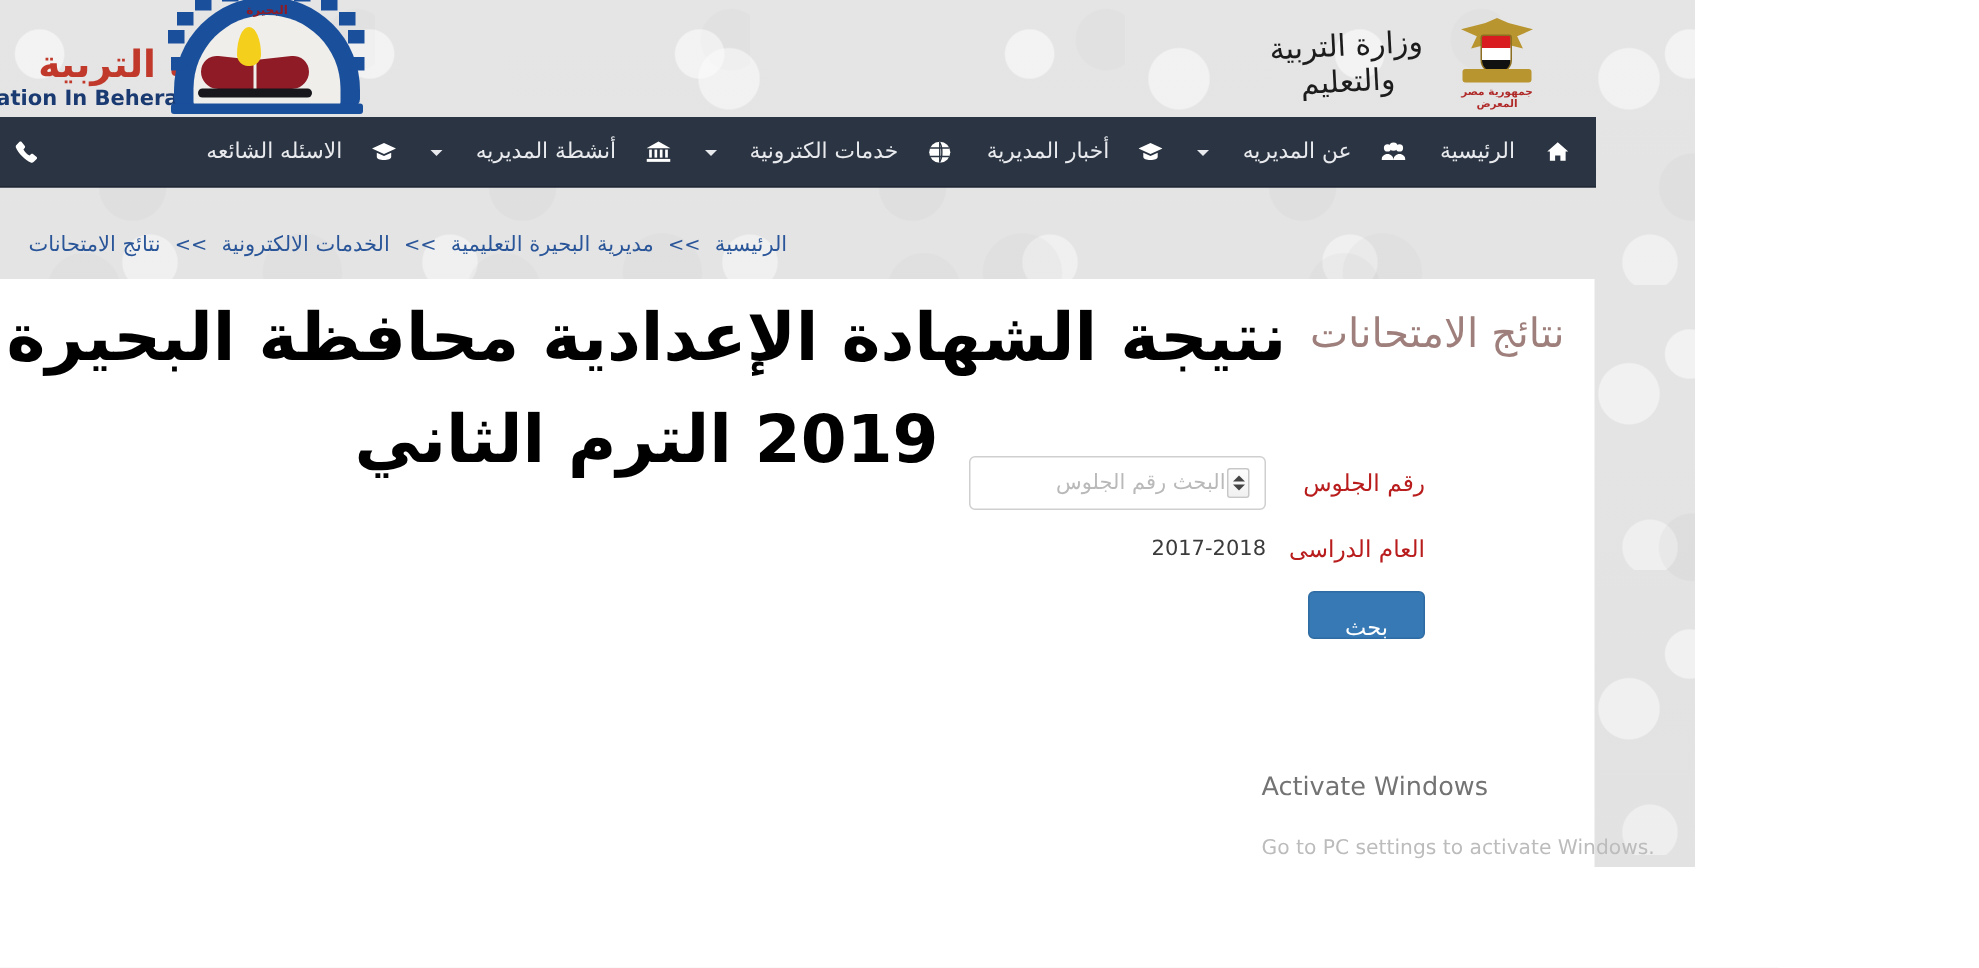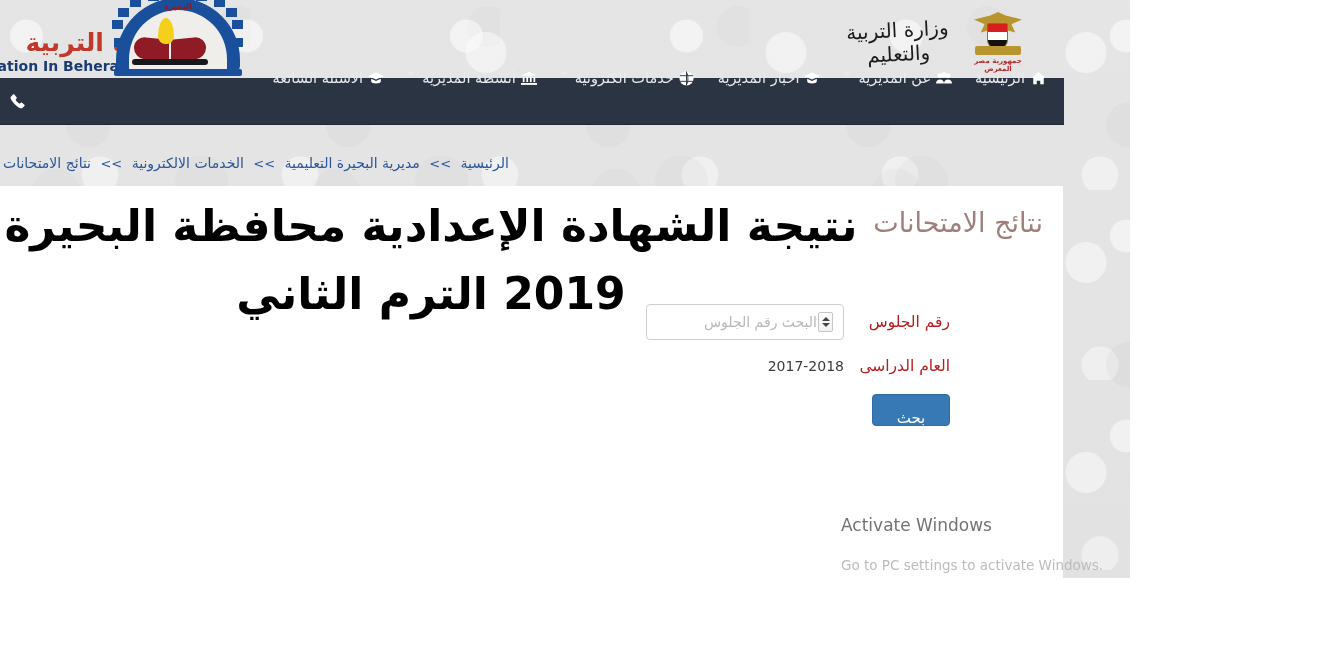--- a/index.html
+++ b/index.html
@@ -203,22 +203,22 @@
     border-bottom: 1px solid #202836;
     z-index: 4;
     display: flex;
     flex-direction: row;
     align-items: center;
     justify-content: flex-start;
     padding-right: 6px;
   }
   .nav-item {
     display: flex;
-    align-items: flex-start;
-    gap: 5px;
+    align-items: center;
+    gap: 20px;
     height: 62px;
     padding: 0 11px;
     color: #e8eaee;
     font-size: 14.5px;
     white-space: nowrap;
     cursor: pointer;
     border-right: 1px solid transparent;
   }
   .nav-ico {
     display: inline-flex;
@@ -242,20 +242,21 @@
     display: flex; align-items: center; justify-content: center;
     width: 34px; height: 47px; color: #fff;
     margin-right: auto;
   }
 
   
   .crumbs {
     position: absolute;
     left: 0; top: 155px;
     width: 1064px;
+    padding-left: 16px;
     text-align: left;
     direction: rtl;
     z-index: 3;
     font-size: 14px;
   }
   .crumbs a {
     color: #2a5699;
     text-decoration: none;
     margin: 0 3px;
     cursor: pointer;

